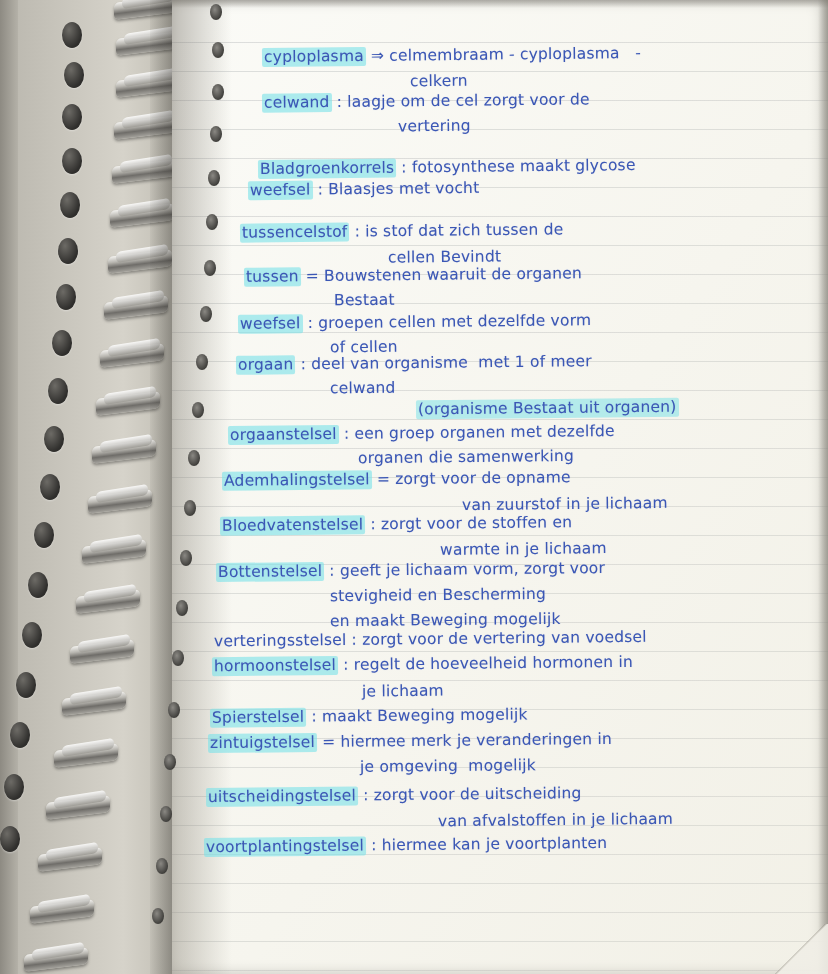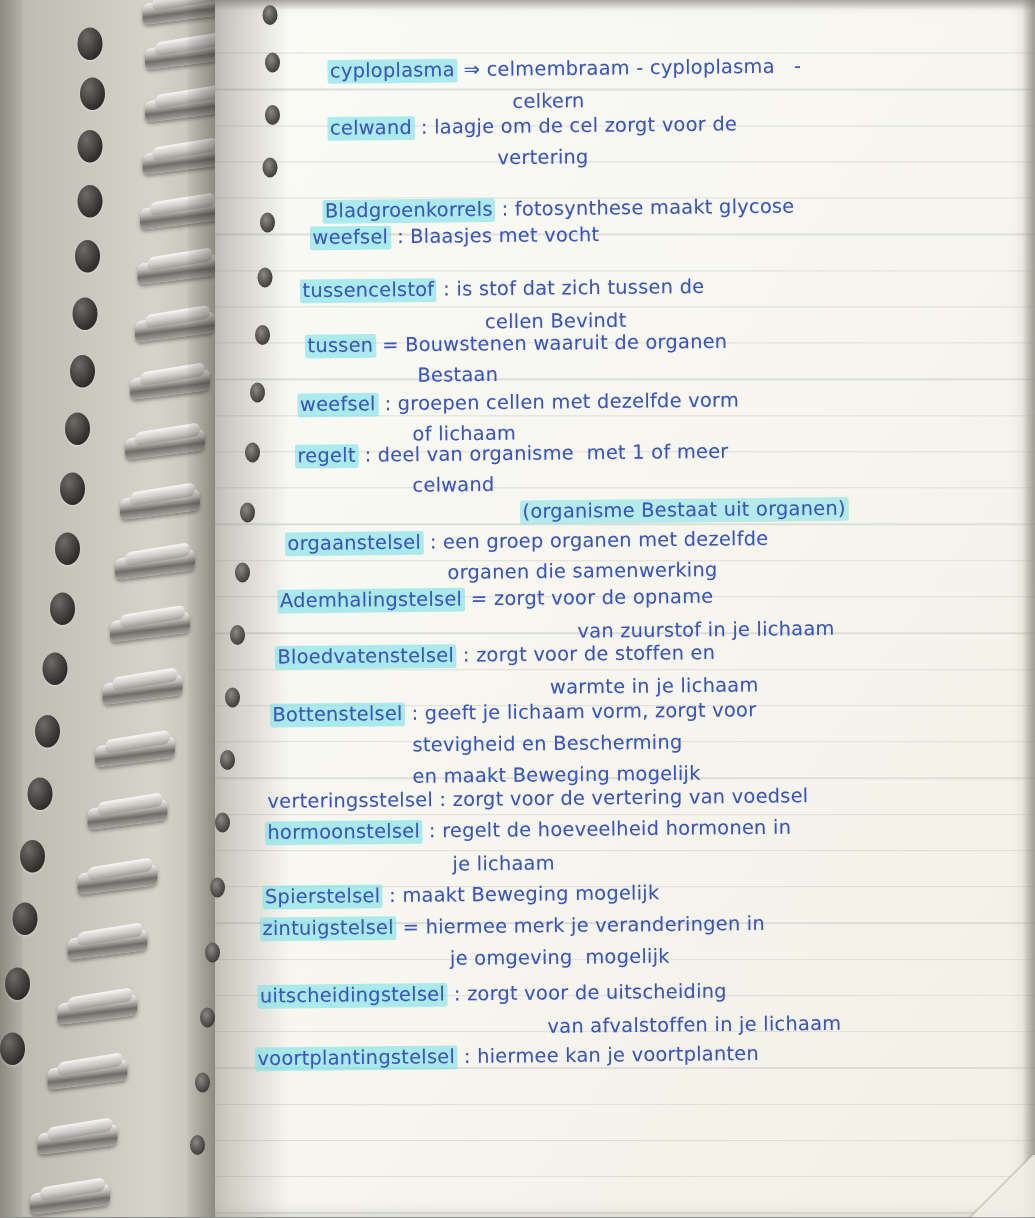--- a/index.html
+++ b/index.html
@@ -310,24 +310,24 @@
   <div id="notes">
       <div class="note" style="left: 262px; top: 46px;"><span class="hl">cyploplasma</span><span> ⇒ celmembraam - cyploplasma   -</span></div>
       <div class="note" style="left: 410px; top: 72px;"><span>celkern</span></div>
       <div class="note" style="left: 262px; top: 92px;"><span class="hl">celwand</span><span> : laagje om de cel zorgt voor de</span></div>
       <div class="note" style="left: 398px; top: 117px;"><span>vertering</span></div>
       <div class="note" style="left: 258px; top: 158px;"><span class="hl">Bladgroenkorrels</span><span> : fotosynthese maakt glycose</span></div>
       <div class="note" style="left: 248px; top: 180px;"><span class="hl">weefsel</span><span> : Blaasjes met vocht</span></div>
       <div class="note" style="left: 240px; top: 222px;"><span class="hl">tussencelstof</span><span> : is stof dat zich tussen de</span></div>
       <div class="note" style="left: 388px; top: 248px;"><span>cellen Bevindt</span></div>
       <div class="note" style="left: 244px; top: 266px;"><span class="hl">tussen</span><span> = Bouwstenen waaruit de organen</span></div>
-      <div class="note" style="left: 334px; top: 291px;"><span>Bestaan</span></div>
+      <div class="note" style="left: 334px; top: 291px;"><span>Bestaat</span></div>
       <div class="note" style="left: 238px; top: 313px;"><span class="hl">weefsel</span><span> : groepen cellen met dezelfde vorm</span></div>
-      <div class="note" style="left: 330px; top: 338px;"><span>of lichaam</span></div>
-      <div class="note" style="left: 236px; top: 354px;"><span class="hl">regelt</span><span> : deel van organisme  met 1 of meer</span></div>
+      <div class="note" style="left: 330px; top: 338px;"><span>of cellen</span></div>
+      <div class="note" style="left: 236px; top: 354px;"><span class="hl">orgaan</span><span> : deel van organisme  met 1 of meer</span></div>
       <div class="note" style="left: 330px; top: 379px;"><span>celwand</span></div>
       <div class="note" style="left: 416px; top: 399px;"><span class="hl2">(organisme Bestaat uit organen)</span></div>
       <div class="note" style="left: 228px; top: 424px;"><span class="hl">orgaanstelsel</span><span> : een groep organen met dezelfde</span></div>
       <div class="note" style="left: 358px; top: 448px;"><span>organen die samenwerking</span></div>
       <div class="note" style="left: 222px; top: 470px;"><span class="hl">Ademhalingstelsel</span><span> = zorgt voor de opname</span></div>
       <div class="note" style="left: 462px; top: 495px;"><span>van zuurstof in je lichaam</span></div>
       <div class="note" style="left: 220px; top: 515px;"><span class="hl">Bloedvatenstelsel</span><span> : zorgt voor de stoffen en</span></div>
       <div class="note" style="left: 440px; top: 540px;"><span>warmte in je lichaam</span></div>
       <div class="note" style="left: 216px; top: 561px;"><span class="hl">Bottenstelsel</span><span> : geeft je lichaam vorm, zorgt voor</span></div>
       <div class="note" style="left: 330px; top: 586px;"><span>stevigheid en Bescherming</span></div>

